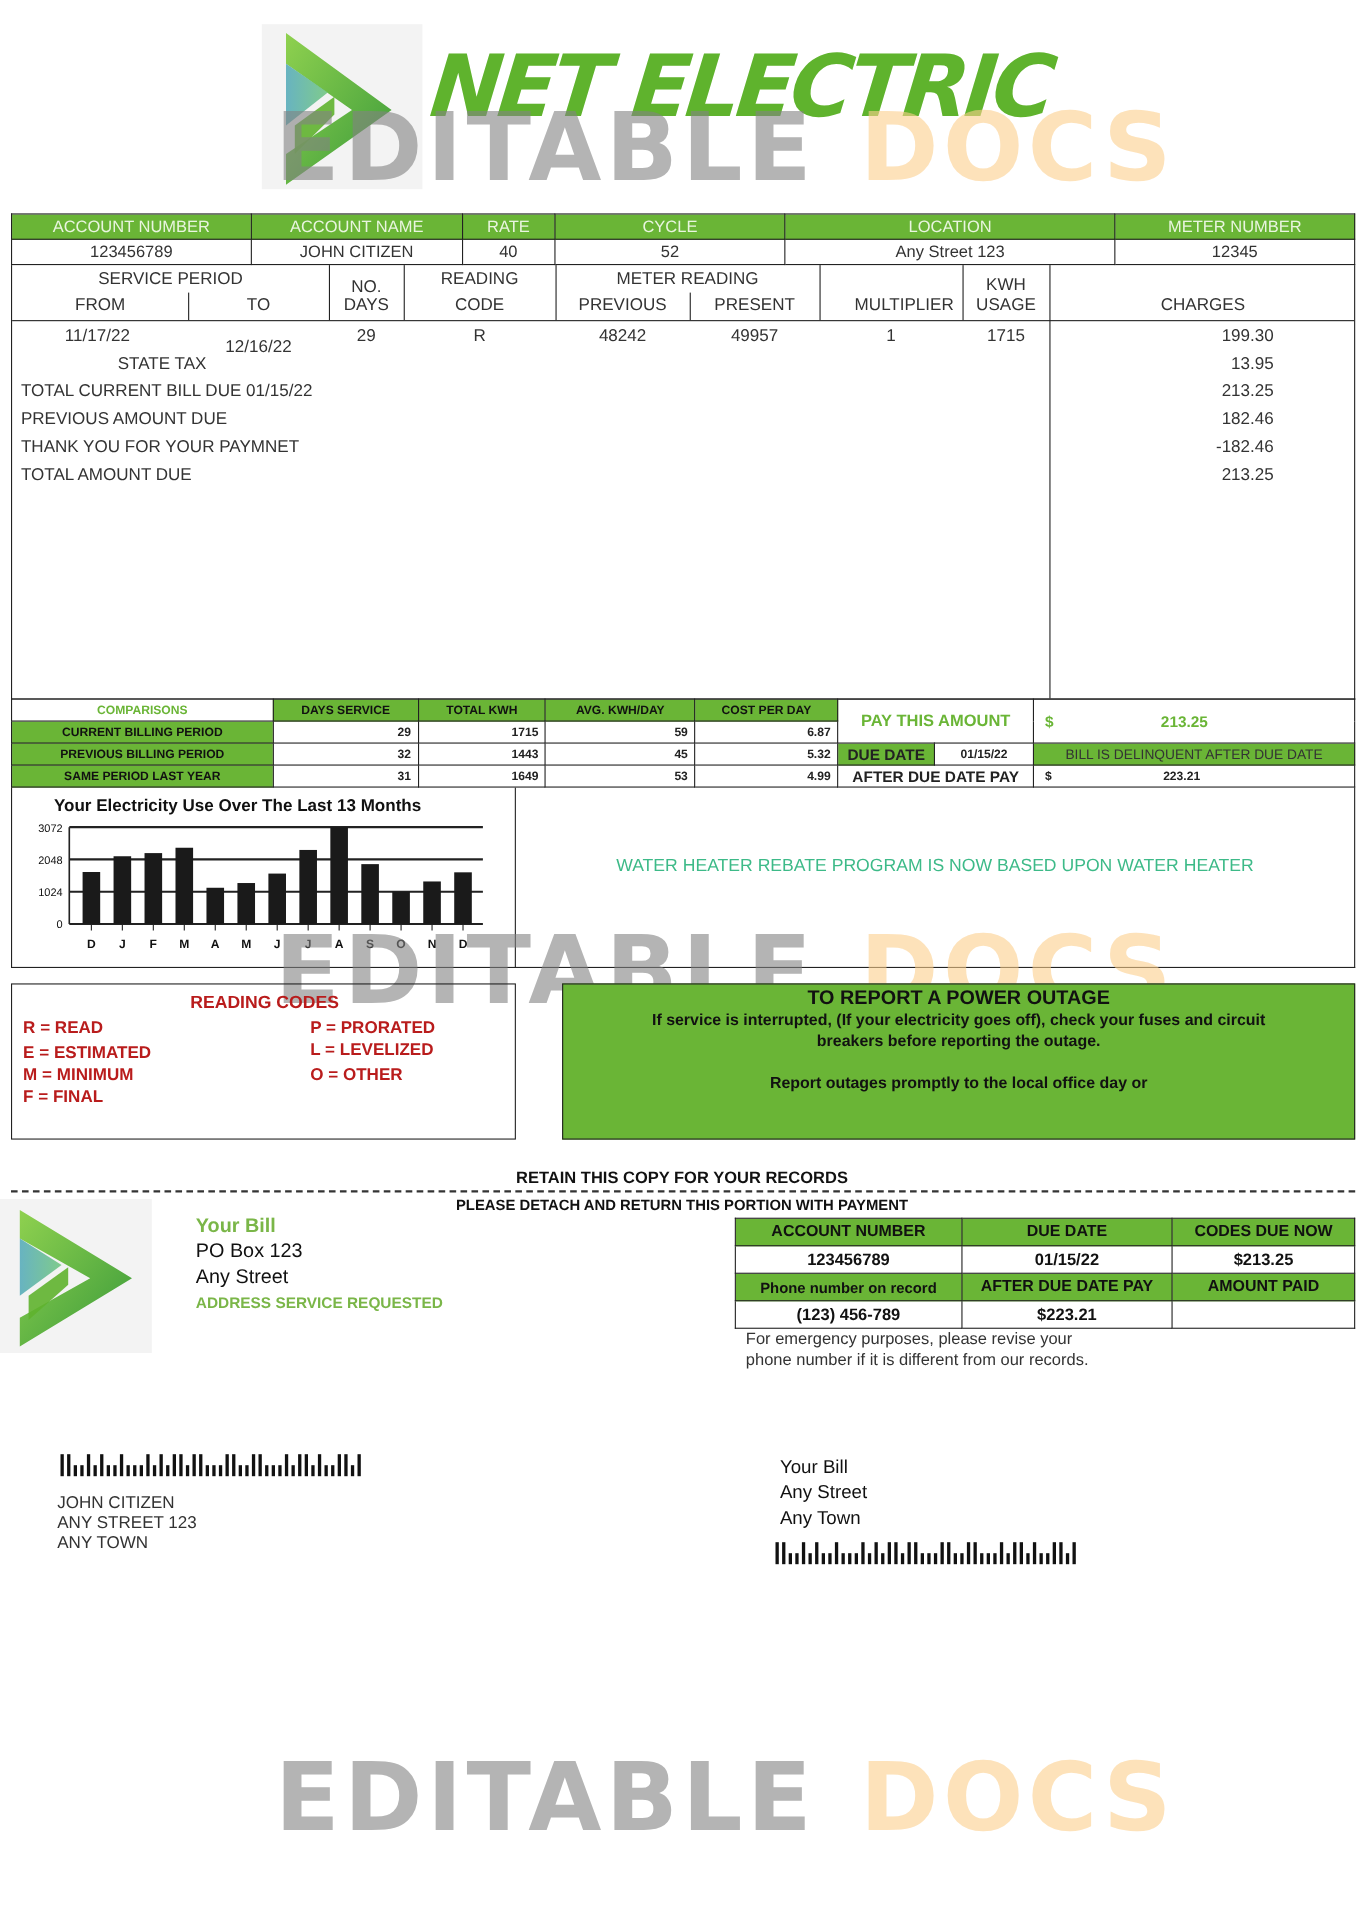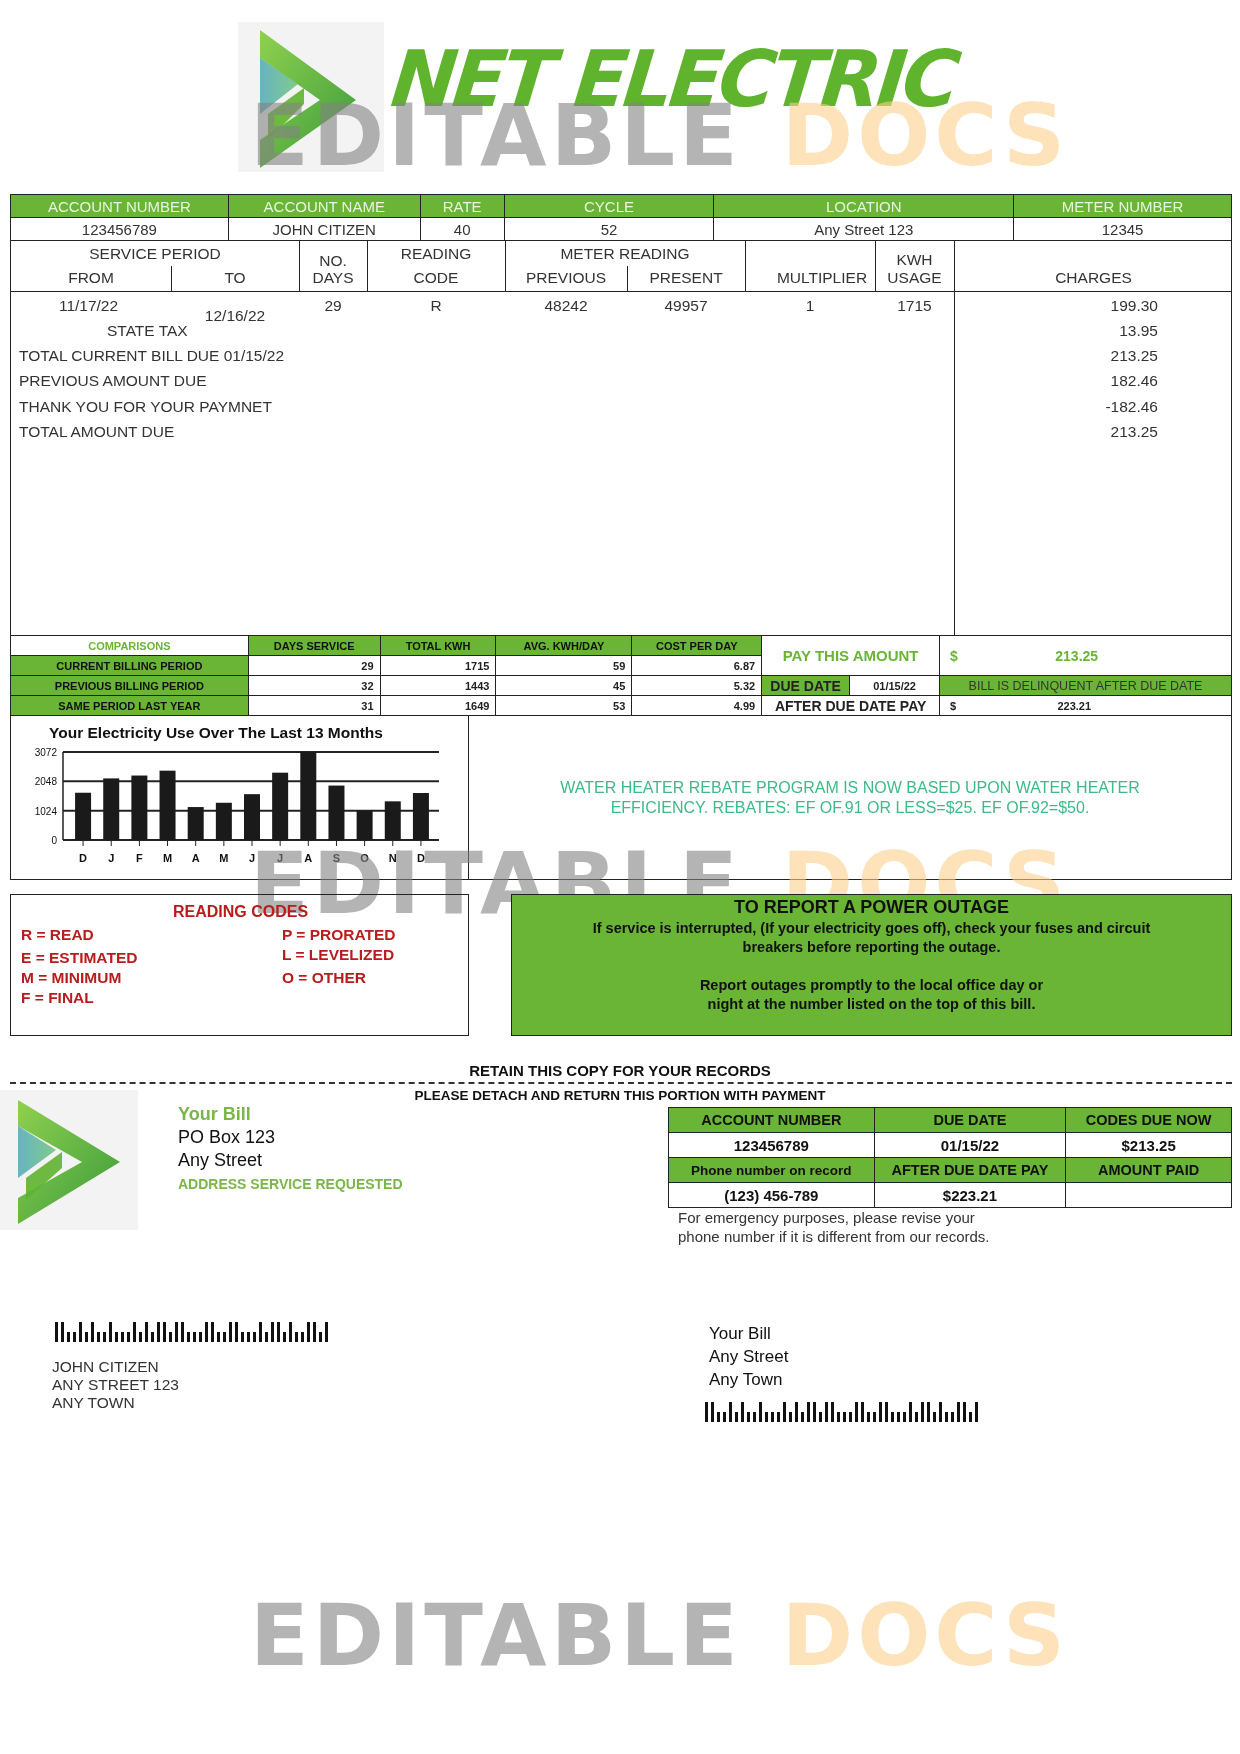--- a/index.html
+++ b/index.html
@@ -272,21 +272,20 @@
       <text x="381.7692307692308" y="122" font-size="11" font-weight="bold" text-anchor="middle" fill="#111" font-family="Liberation Sans, sans-serif">N</text>
       <rect x="401.9230769230769" y="53.020833333333336" width="16" height="46.979166666666664" fill="#1a1a1a"></rect>
       <line x1="409.9230769230769" y1="100" x2="409.9230769230769" y2="106" stroke="#222" stroke-width="1"></line>
       <text x="409.9230769230769" y="122" font-size="11" font-weight="bold" text-anchor="middle" fill="#111" font-family="Liberation Sans, sans-serif">D</text>
     </svg>
 </div>
 
 <div class="abs" id="promo-box">
   <div id="promo-text">
     <div>WATER HEATER REBATE PROGRAM IS NOW BASED UPON  WATER HEATER</div>
-    <div>EFFICIENCY. REBATES: EF OF.91 OR LESS=$25. EF OF.92=$50.</div>
   </div>
 </div>
 
 <div class="abs wm" style="left:250px; top:840px;">
   <span class="w1">EDITABLE</span><span class="w2">DOCS</span>
 </div>
 
 <div class="abs" id="codes-box">
   <div class="code-item" style="left:0; width:459px; top:8px; text-align:center; font-size:16px;">READING CODES</div>
   <div class="code-item" style="left:10px; top:31px;">R = READ</div>
@@ -296,21 +295,20 @@
   <div class="code-item" style="left:271px; top:31px;">P = PRORATED</div>
   <div class="code-item" style="left:271px; top:51px;">L = LEVELIZED</div>
   <div class="code-item" style="left:271px; top:74px;">O = OTHER</div>
 </div>
 
 <div class="abs" id="outage-box">
   <div style="font-weight:bold; font-size:18px; margin-top:2px;">TO REPORT A POWER OUTAGE</div>
   <div style="font-weight:bold; font-size:14.5px; line-height:19px; margin-top:1px;">If service is interrupted, (If your electricity goes off), check your fuses and circuit</div>
   <div style="font-weight:bold; font-size:14.5px; line-height:19px;">breakers before reporting the outage.</div>
   <div style="font-weight:bold; font-size:14.5px; line-height:19px; margin-top:19px;">Report outages promptly to the local office day or</div>
-  <div style="font-weight:bold; font-size:14.5px; line-height:19px;">night at the number listed on the top of this bill.</div>
 </div>
 
 <div class="abs" style="left:0; width:1240px; top:1062px; text-align:center; font-weight:bold; font-size:15px; color:#111;">RETAIN THIS COPY FOR YOUR RECORDS</div>
 <div class="abs dash-line"></div>
 <div class="abs" style="left:0; width:1240px; top:1088px; text-align:center; font-weight:bold; font-size:13.5px; color:#111;">PLEASE DETACH AND RETURN THIS PORTION WITH PAYMENT</div>
 
 <div class="abs" style="left:0; top:1090px; width:138px; height:140px; background:#f3f3f3;">
   <svg width="138" height="140" viewBox="0 0 138 140">
     <path d="M18 10 L120 72 L18 134 L18 108 L82 72 L18 36 Z" fill="url(#lg1)"></path>
     <path d="M18 36 L56 60 L18 88 Z" fill="url(#lg2)" opacity="0.85"></path>

